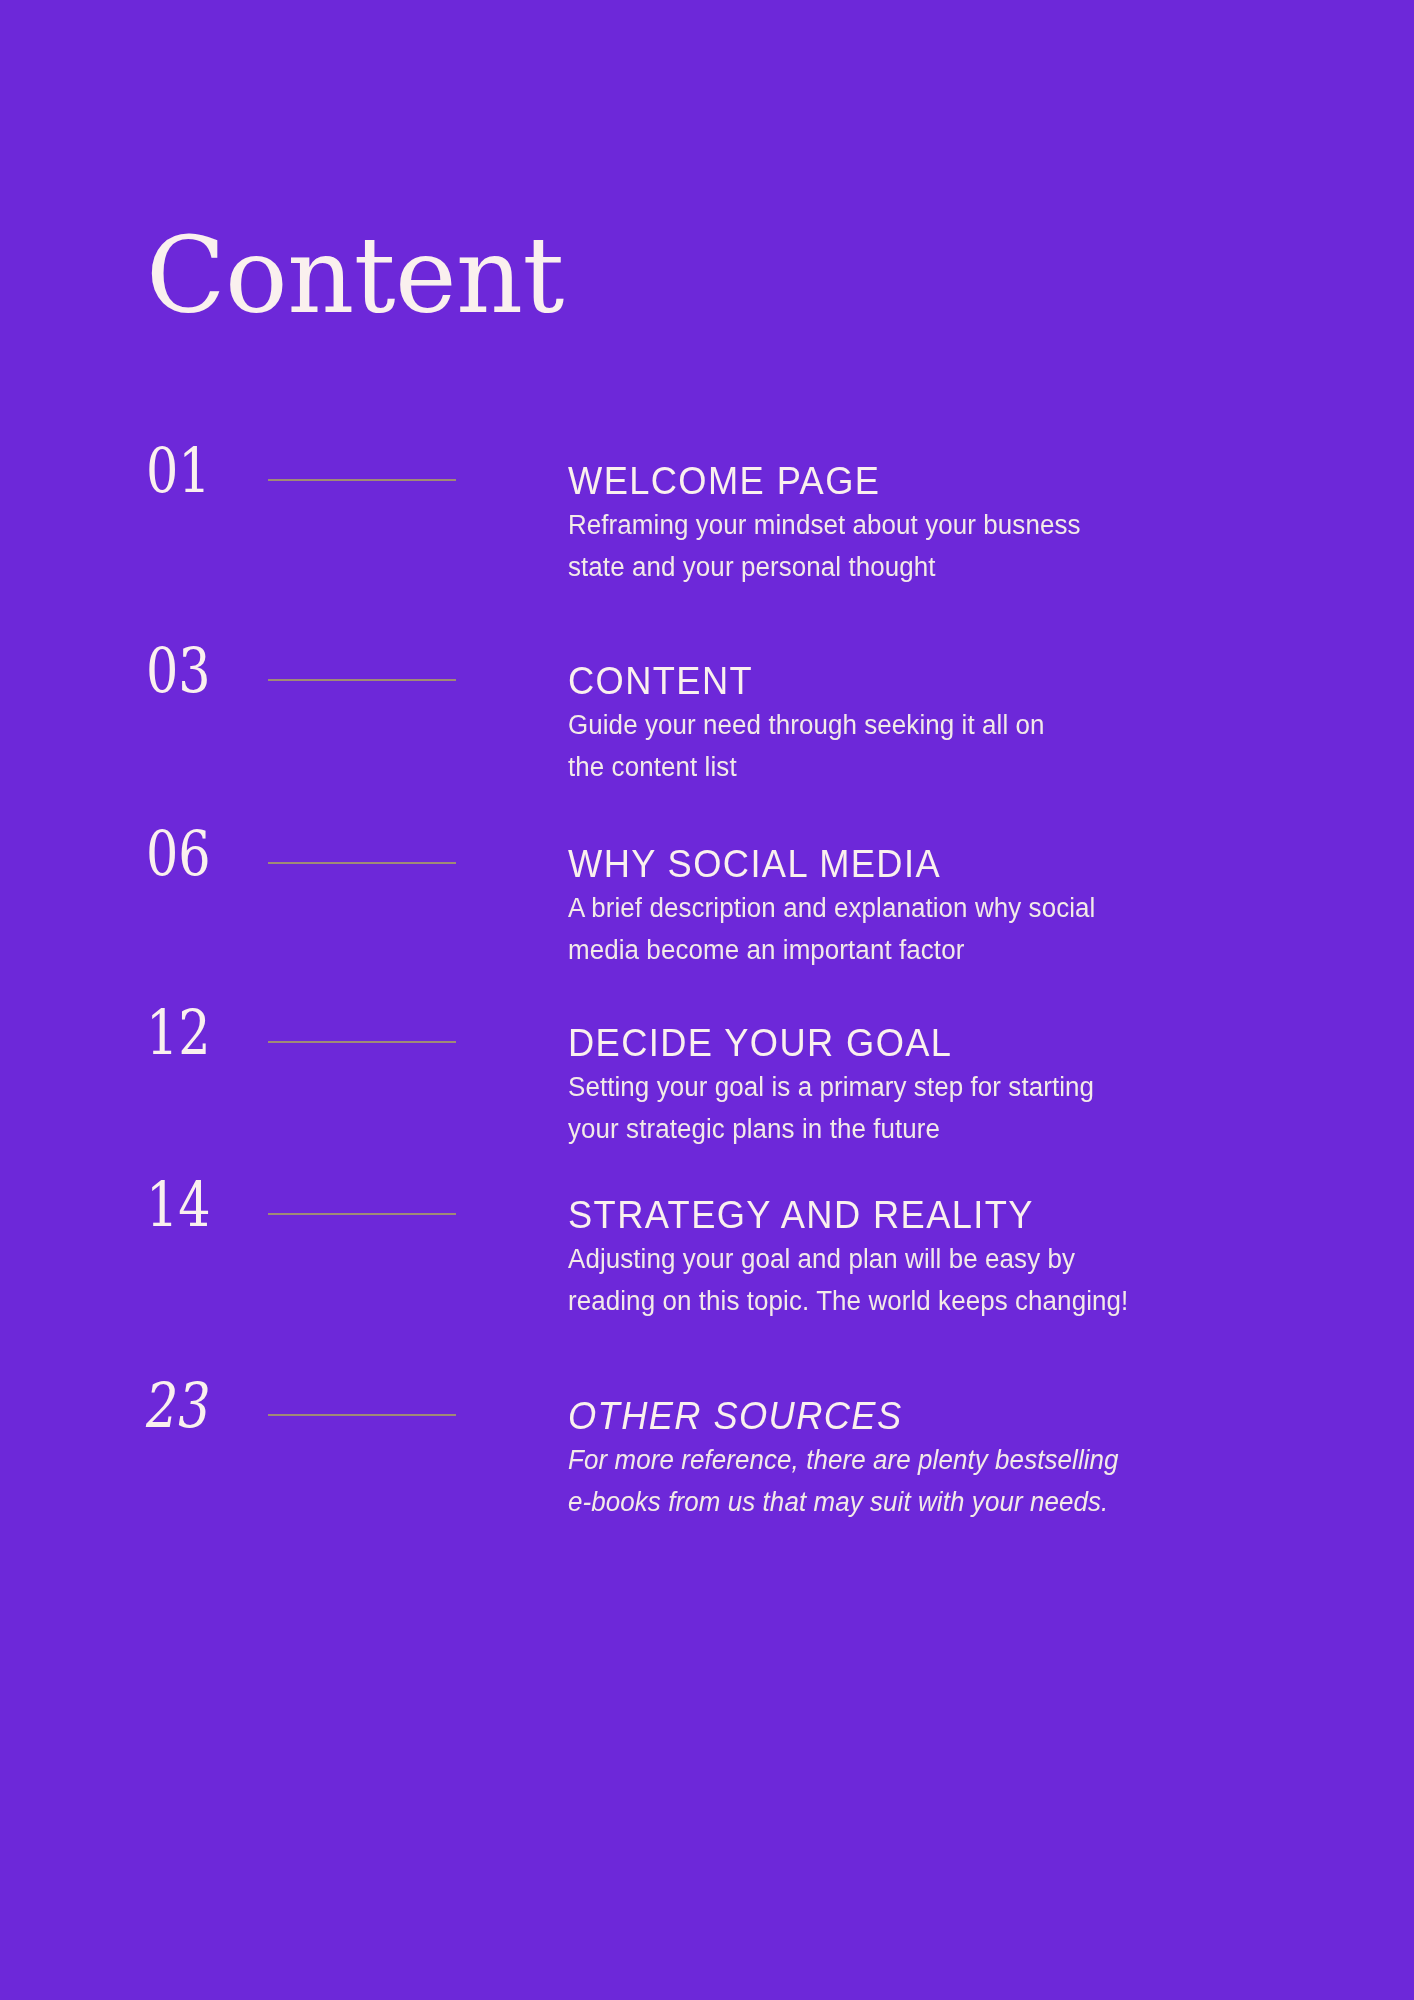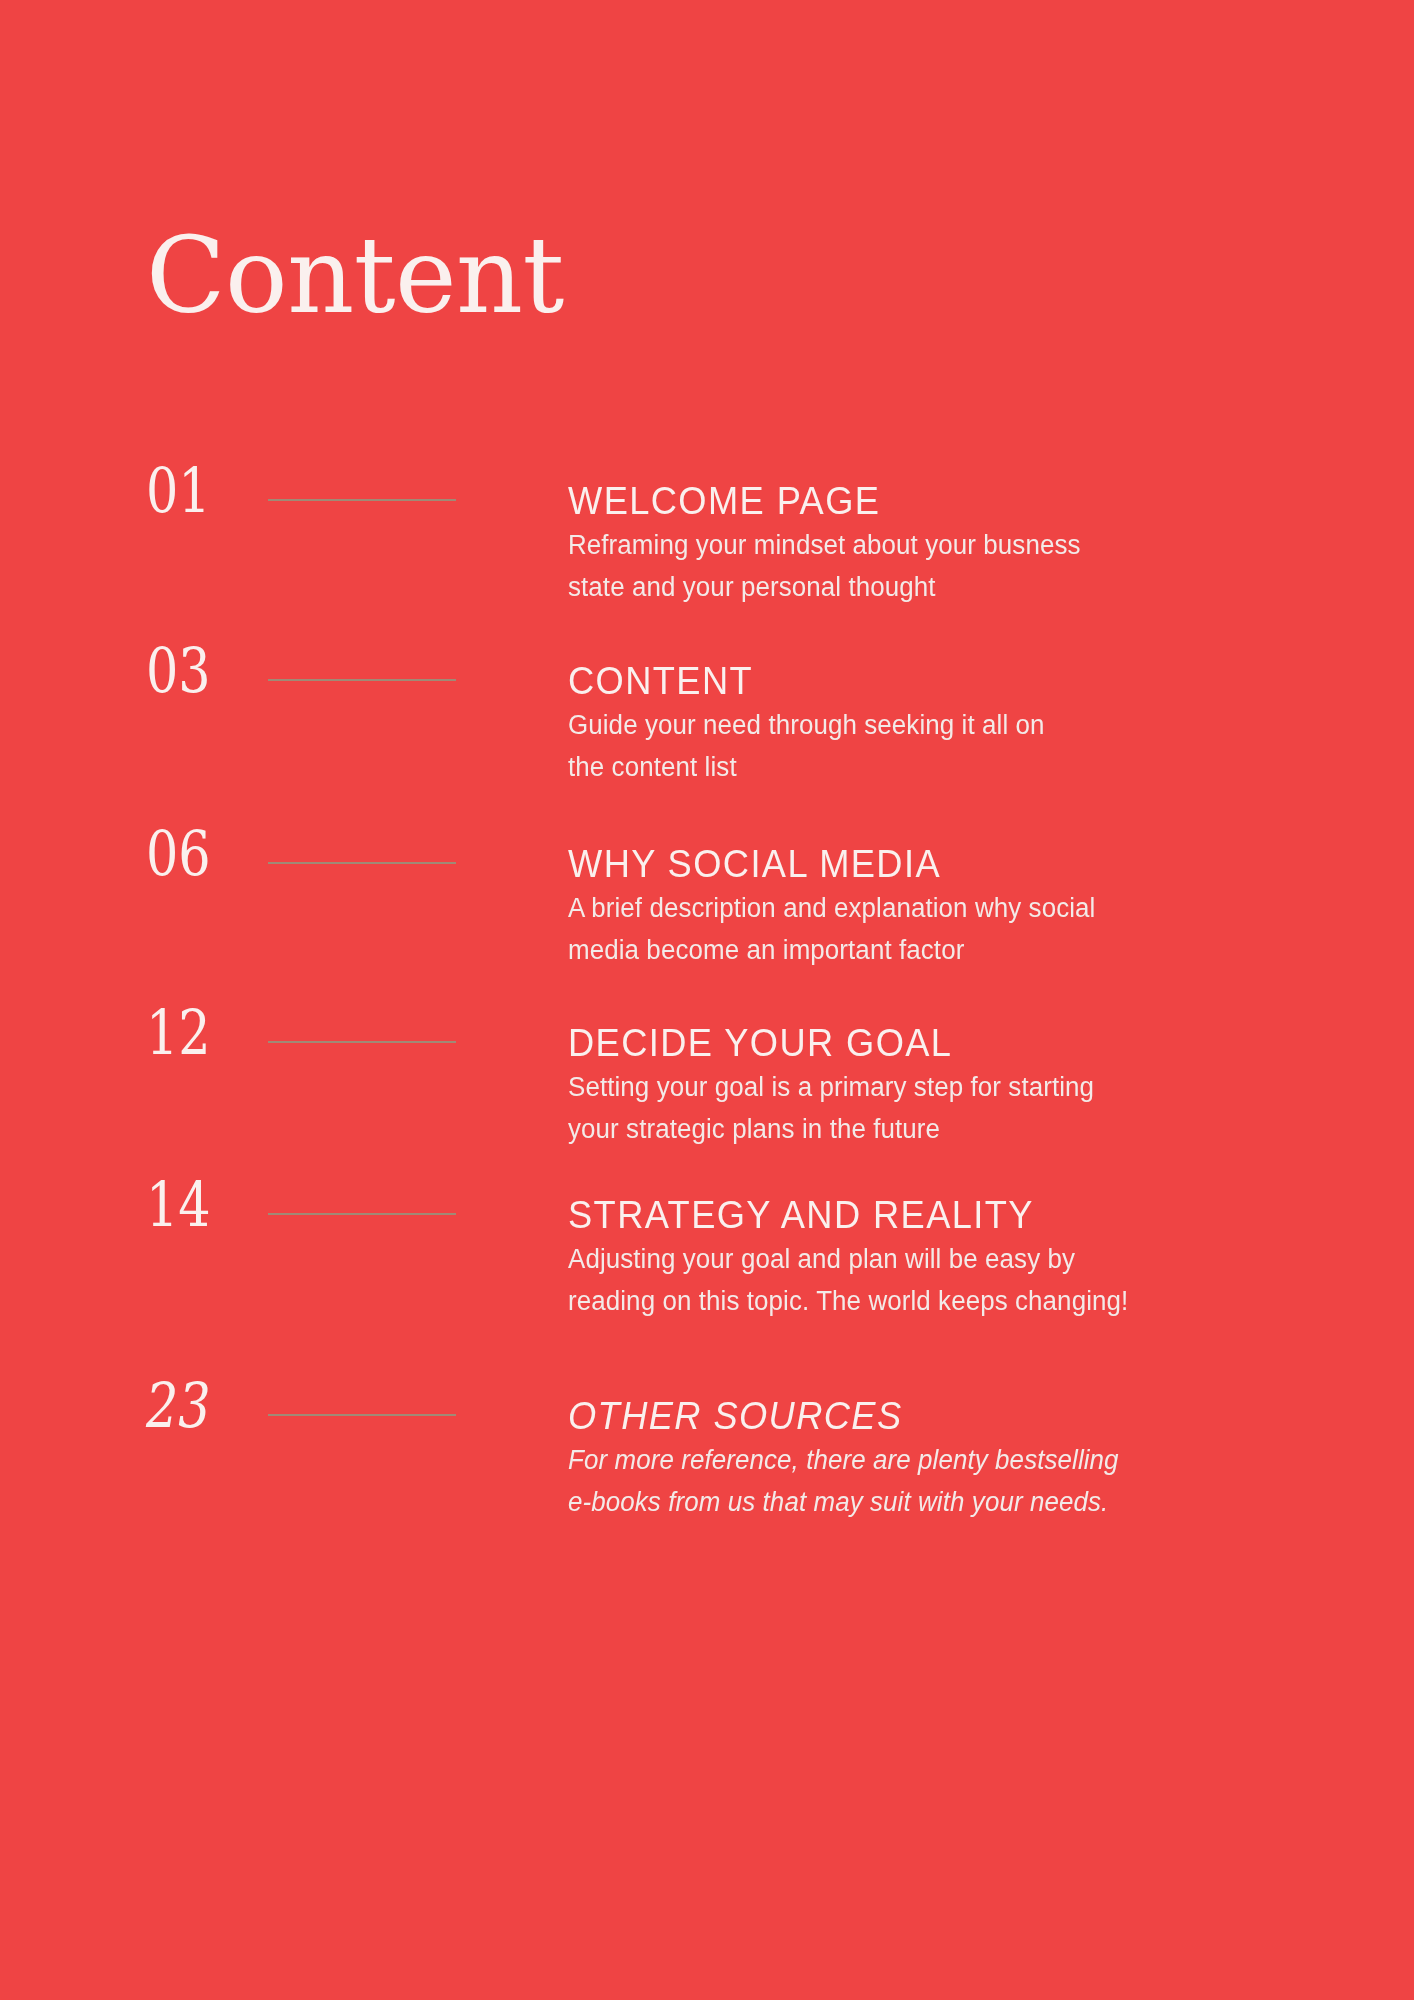--- a/index.html
+++ b/index.html
@@ -13,21 +13,21 @@
     height: 2000px;
     overflow: hidden;
     font-family: "Liberation Sans", sans-serif;
     -webkit-font-smoothing: antialiased;
   }
 
   .page {
     position: relative;
     width: 1414px;
     height: 2000px;
-    background: #ef4444;
+    background: #6d28d9;
     box-sizing: border-box;
   }
 
   
   .page-title {
     position: absolute;
     left: 146px;
     top: 152px;
     font-family: "DejaVu Serif", "Liberation Serif", serif;
     font-size: 104px;
@@ -104,21 +104,21 @@
     line-height: 42px;
     font-weight: 400;
     color: #f3eae8;
     letter-spacing: 0.1px;
     transform: scaleX(0.96);
     transform-origin: left top;
   }
   .row-desc .dline { display: block; white-space: nowrap; }
 
   
-  .r0 { position: absolute; top: 0px;   left: 0; width: 1132px; margin-top: 20px; }
+  .r0 { position: absolute; top: 0px;   left: 0; width: 1132px; }
   .r1 { position: absolute; top: 200px; left: 0; width: 1160px; }
   .r2 { position: absolute; top: 383px; left: 0; width: 1367px; }
   .r3 { position: absolute; top: 562px; left: 0; width: 1178px; }
   .r4 { position: absolute; top: 734px; left: 0; width: 1246px; }
   .r5 { position: absolute; top: 935px; left: 0; width: 1216px; font-style: italic; }
 
   .desc-offset { top: 74px; position: absolute; }
 </style>
 </head>
 <body>

